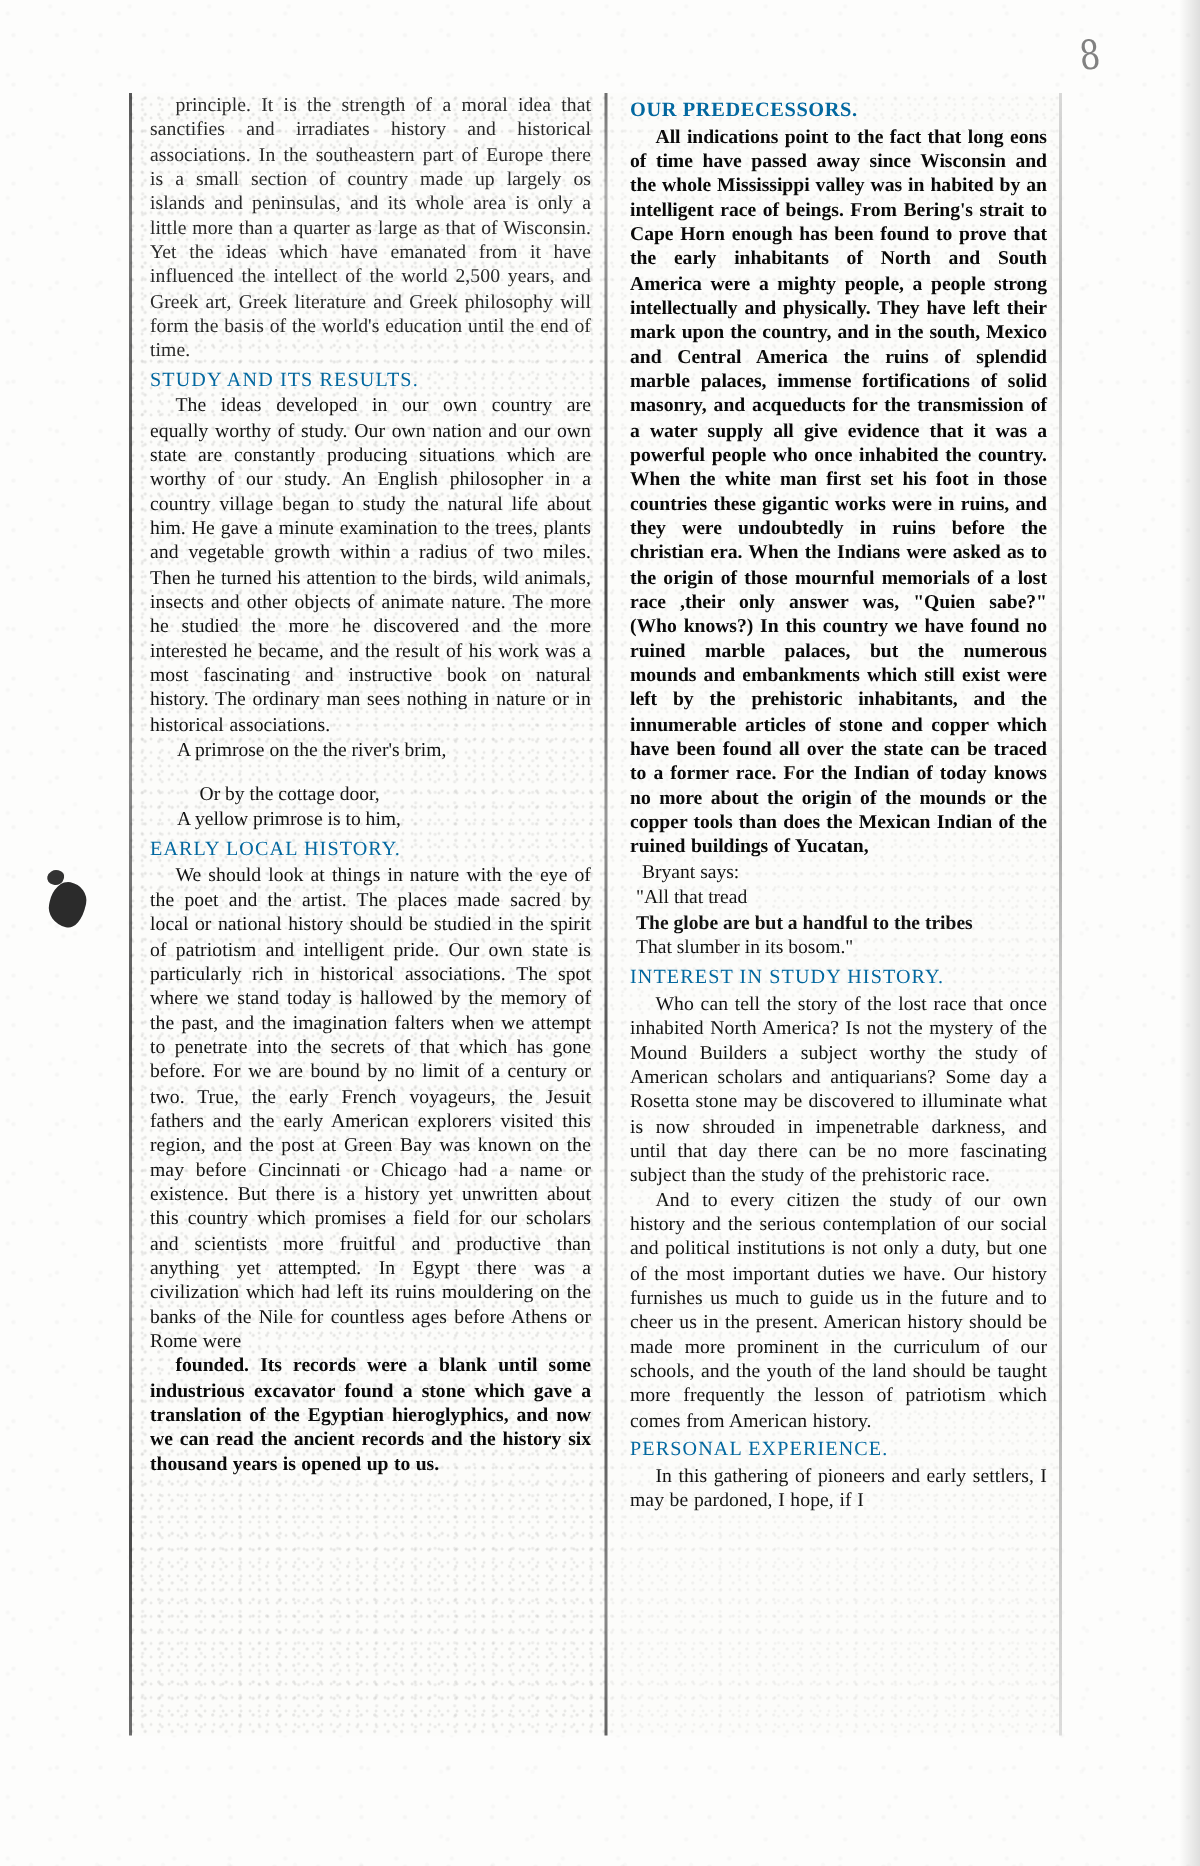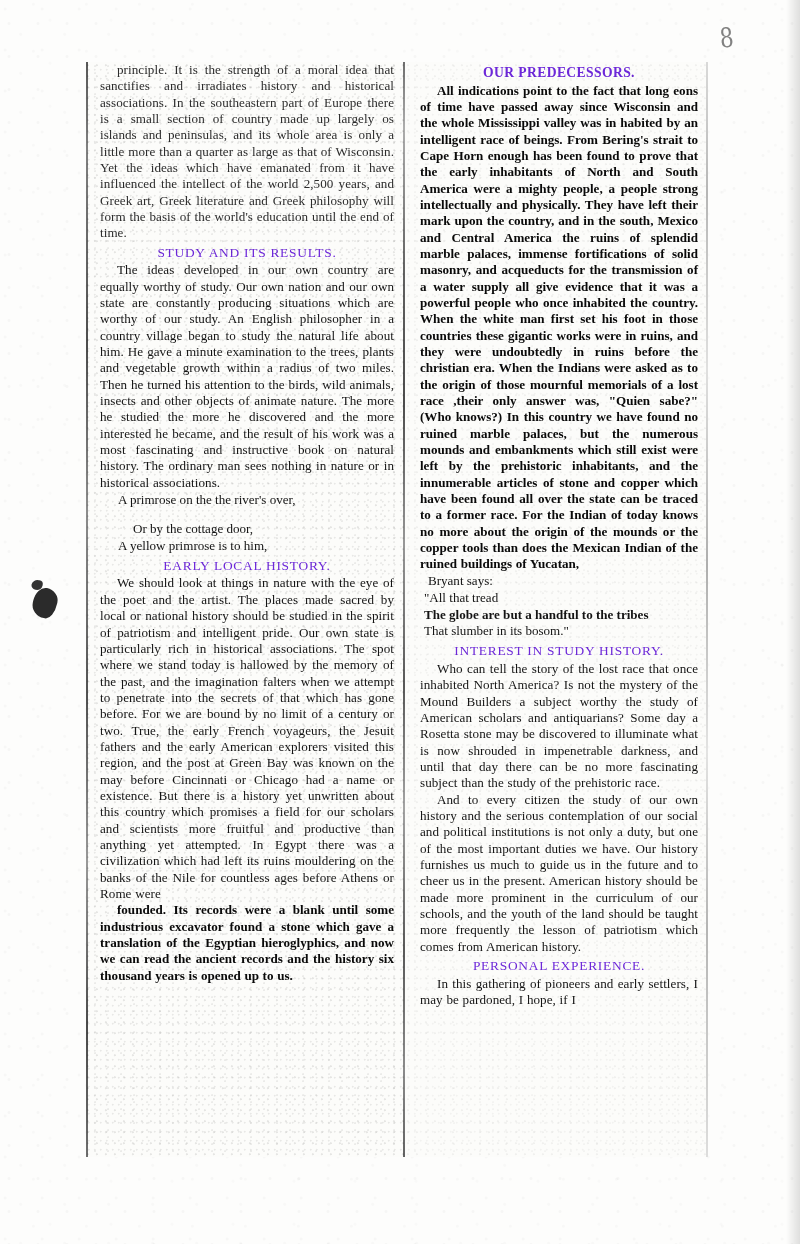--- a/index.html
+++ b/index.html
@@ -150,23 +150,22 @@
     font-weight: bold;
     color: #0a0a0a;
     letter-spacing: -.02px;
   }
   
   .para.faded { color: #2c2c2c; }
 
   .head {
     font-size: 13.4px;
     line-height: 19.5px;
-    text-align: center;
     letter-spacing: .75px;
-    color: #6d28d9;
+    color: #0369a1;
     text-indent: 0;
     padding-top: 1px;
   }
   .head.bold {
     font-weight: bold;
     letter-spacing: .4px;
     font-size: 13.6px;
   }
 
   .verse {
@@ -235,21 +234,21 @@
 
       <div class="column" id="column-left">
 
         <p class="para faded">principle. It is the strength of a moral idea that sanctifies and irradiates history and historical associations. In the southeastern part of Europe there is a small section of country made up largely os islands and peninsulas, and its whole area is only a little more than a quarter as large as that of Wisconsin. Yet the ideas which have emanated from it have influenced the intellect of the world 2,500 years, and Greek art, Greek literature and Greek philosophy will form the basis of the world's education until the end of time.</p>
 
         <div class="head">STUDY AND ITS RESULTS.</div>
 
         <p class="para">The ideas developed in our own country are equally worthy of study. Our own nation and our own state are constantly producing situations which are worthy of our study. An English philosopher in a country village began to study the natural life about him. He gave a minute examination to the trees, plants and vegetable growth within a radius of two miles. Then he turned his attention to the birds, wild animals, insects and other objects of animate nature. The more he studied the more he discovered and the more interested he became, and the result of his work was a most fascinating and instructive book on natural history. The ordinary man sees nothing in nature or in historical associations.</p>
 
         <div class="verse">
-          <div class="verse-line indent-1">A primrose on the the river's over,</div>
+          <div class="verse-line indent-1">A primrose on the the river's brim,</div>
           <div class="verse-line indent-2">Or by the cottage door,</div>
           <div class="verse-line indent-1">A yellow primrose is to him,</div>
         </div>
 
         <div class="head">EARLY LOCAL HISTORY.</div>
 
         <p class="para">We should look at things in nature with the eye of the poet and the artist. The places made sacred by local or national history should be studied in the spirit of patriotism and intelligent pride. Our own state is particularly rich in historical associations. The spot where we stand today is hallowed by the memory of the past, and the imagination falters when we attempt to penetrate into the secrets of that which has gone before. For we are bound by no limit of a century or two. True, the early French voyageurs, the Jesuit fathers and the early American explorers visited this region, and the post at Green Bay was known on the may before Cincinnati or Chicago had a name or existence. But there is a history yet unwritten about this country which promises a field for our scholars and scientists more fruitful and productive than anything yet attempted. In Egypt there was a civilization which had left its ruins mouldering on the banks of the Nile for countless ages before Athens or Rome were</p>
 
         <p class="para inked">founded. Its records were a blank until some industrious excavator found a stone which gave a translation of the Egyptian hieroglyphics, and now we can read the ancient records and the history six thousand years is opened up to us.</p>
 

